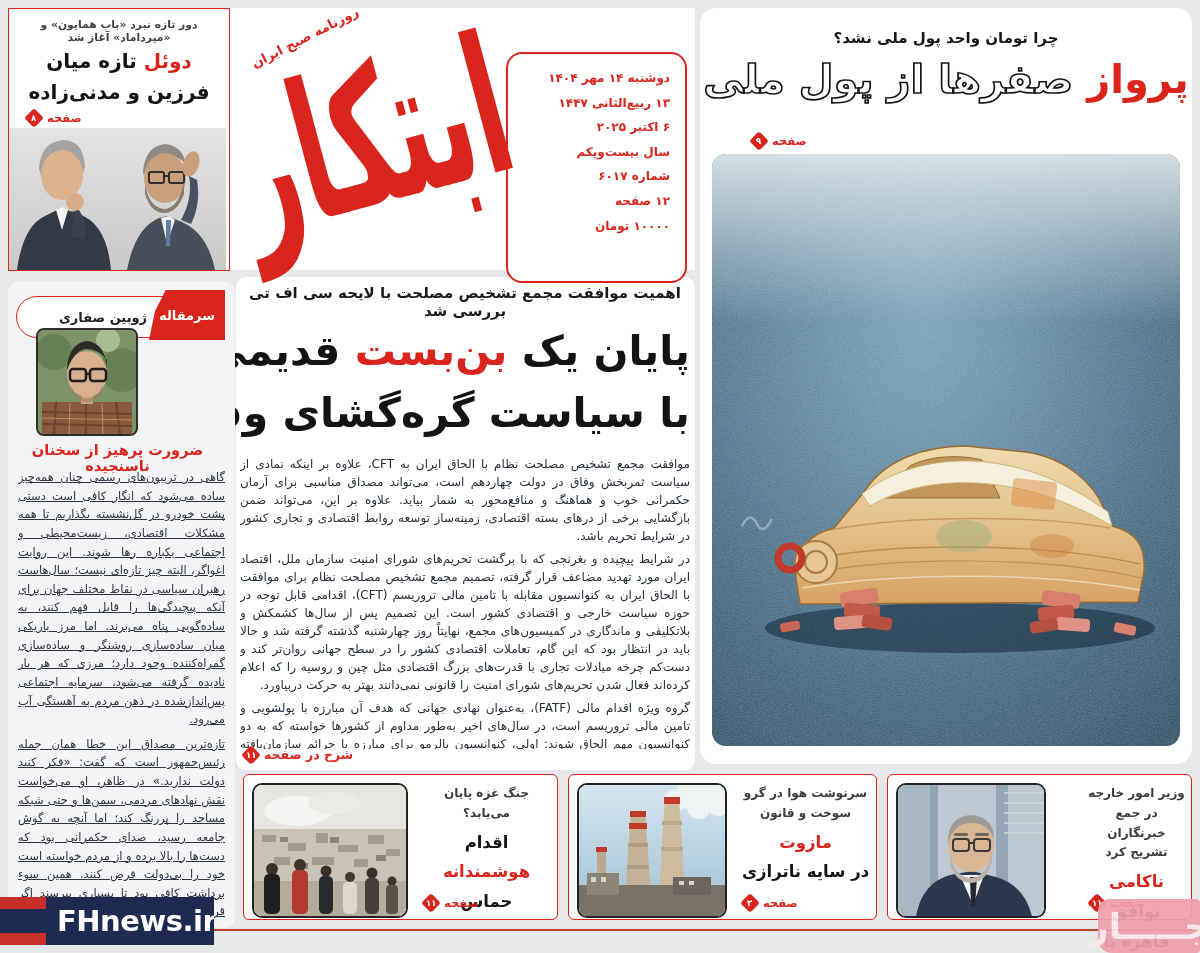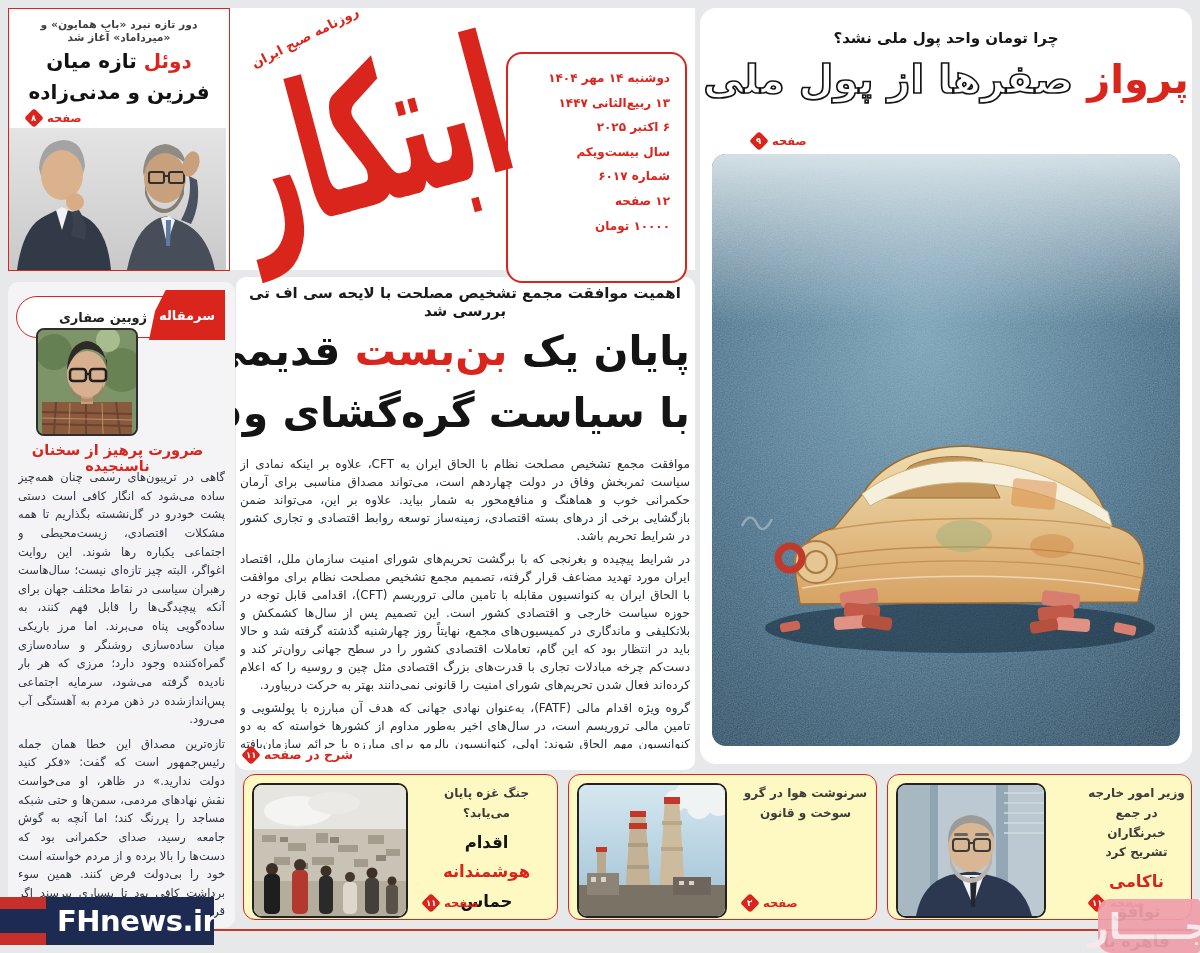--- a/index.html
+++ b/index.html
@@ -56,24 +56,24 @@
   .ed-ribbon{position:absolute;right:10px;top:8px;width:76px;height:50px;background:#da251d;
              clip-path:polygon(22% 0,100% 0,100% 100%,0 100%,8% 42%);display:flex;align-items:center;
              justify-content:center;}
   .ed-ribbon span{color:#fff;font-size:13px;font-weight:700;direction:rtl;}
   .ed-photo{position:absolute;left:28px;top:46px;width:98px;height:104px;border:2.5px solid #2e2e2e;
             border-radius:8px;overflow:hidden;background:#7d9468;z-index:2;}
   .ed-title{position:absolute;left:0;right:8px;top:160px;text-align:center;color:#da251d;
             font-size:14.5px;font-weight:900;direction:rtl;}
   .ed-body{position:absolute;left:10px;right:10px;top:186px;bottom:6px;overflow:hidden;direction:rtl;
            text-align:justify;font-size:11.5px;line-height:1.62;color:#2e3540;}
-  .ed-body p{margin:0 0 6px;}
-  
-  .bstory{position:absolute;top:774px;height:146px;background:#fef9c3;border:1.5px solid #da251d;
-          border-radius:12px;box-sizing:border-box;display:flex;}
+  .ed-body p{margin:0 0 6px;text-decoration:underline;}
+  
+  .bstory{position:absolute;top:774px;height:146px;background:#ffffff;border:1.5px solid #da251d;
+          border-radius:6px;box-sizing:border-box;display:flex;}
   .bphoto{margin:8px;width:146px;height:131px;border:2px solid #222;border-radius:10px;
           overflow:hidden;flex:none;}
   .btext{flex:1;direction:rtl;text-align:center;padding:9px 6px 6px 6px;position:relative;}
   .b-kicker{font-size:12px;color:#3c3c3c;font-weight:600;line-height:1.65;}
   .b-head{margin-top:4px;font-size:16.5px;font-weight:900;color:#141414;line-height:1.8;}
   .b-pref{position:absolute;left:8px;bottom:9px;}
   
   .bline{position:absolute;left:8px;width:1184px;top:929px;height:2px;background:#c2392c;z-index:1;}
   .fh{position:absolute;left:0;top:897px;width:214px;height:48px;background:#1d2b52;border-radius:0;
       display:flex;align-items:center;z-index:6;overflow:hidden;gap:11px;}
@@ -365,20 +365,21 @@
         <g fill="#d9d4c8">
             <rect x="12" y="92" width="5" height="5"></rect>
             <rect x="22" y="92" width="5" height="5"></rect>
           <rect x="100" y="96" width="5" height="4"></rect>
             <rect x="110" y="96" width="5" height="4"></rect>
           </g>
       </svg>
     </div>
     <div class="btext">
       <div class="b-kicker">سرنوشت هوا در گرو سوخت و قانون</div>
+      <div class="b-head"><span class="red">مازوت</span><br><span>در سایه ناترازی</span></div>
       <div class="pref b-pref">
         <span>صفحه</span>
         <span class="dia">
             <i>۳</i>
           </span>
       </div>
     </div>
   </div>
 
   <div class="bstory" style="left:887px;width:305px;gap:28px;">

